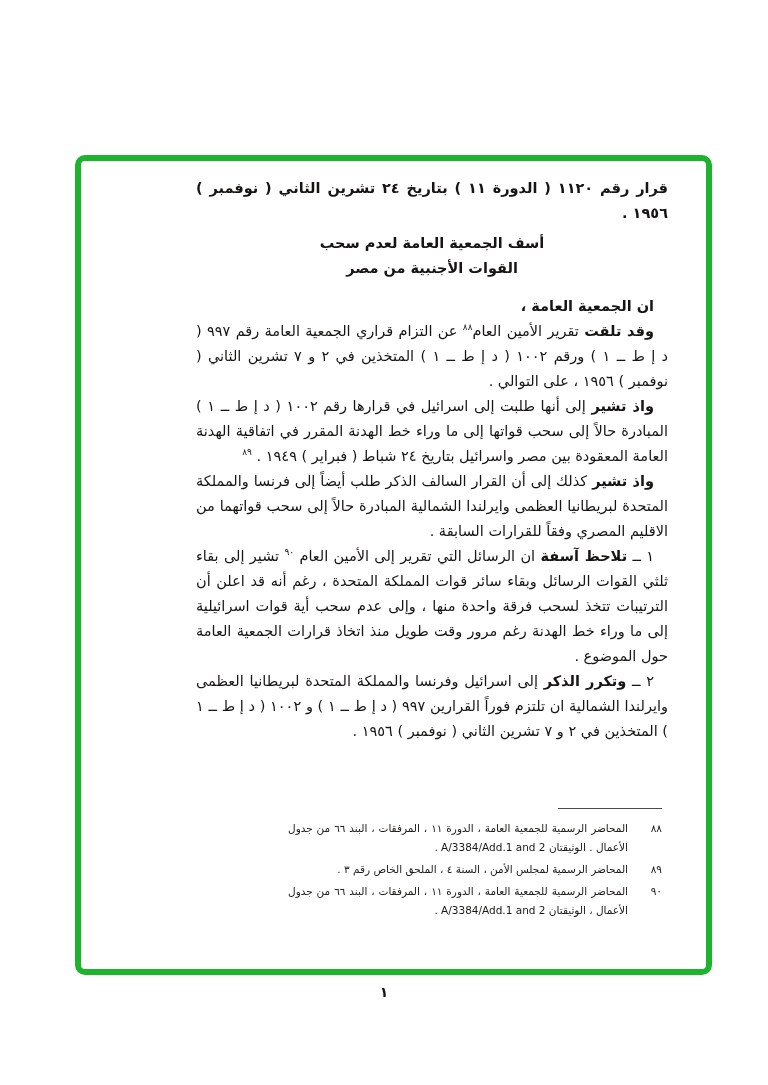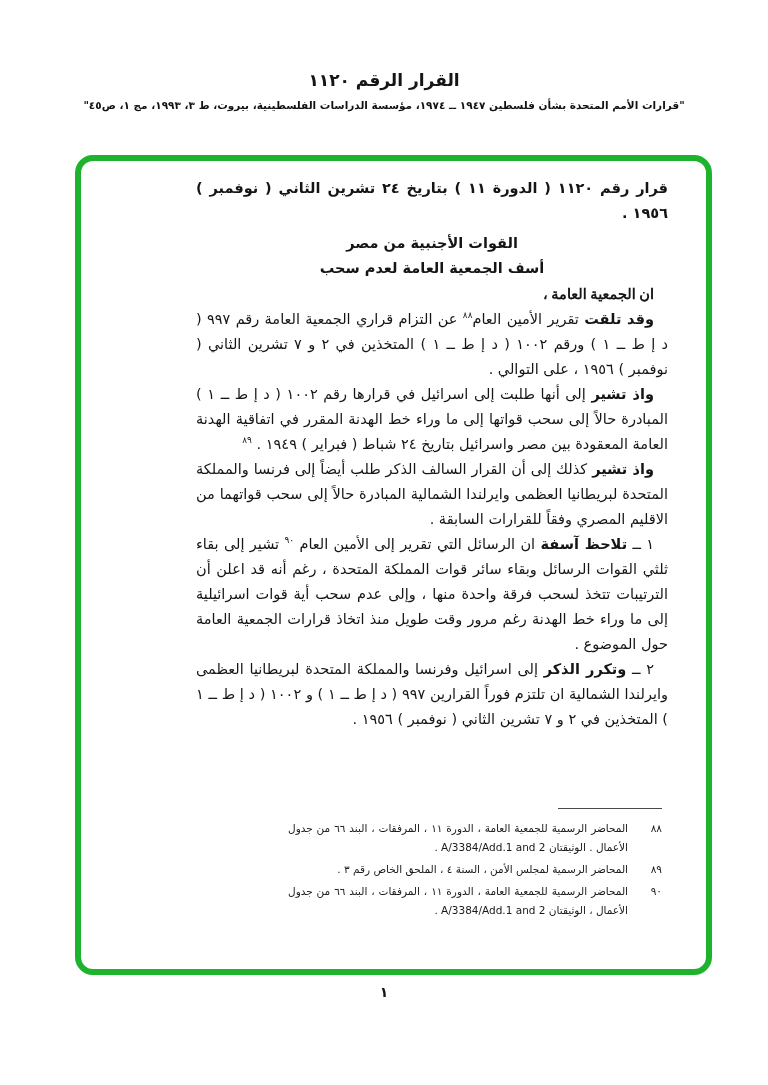--- a/index.html
+++ b/index.html
@@ -16,37 +16,37 @@
   
   .doc-header { direction: rtl; text-align: center; padding-top: 70px; }
   .doc-title { font-size: 17px; font-weight: bold; letter-spacing: 0; }
   .doc-citation { font-size: 10.5px; font-weight: bold; margin-top: 9px; color: #141210; }
 
   
   .frame {
     position: absolute; left: 75px; top: 155px;
     width: 637px; height: 820px;
     border: 6px solid var(--frame-green);
-    border-radius: 18px;
+    border-radius: 10px;
     background: #fff;
   }
 
   
   .content {
     position: absolute; top: 15px; right: 38px; width: 472px;
     direction: rtl;
     font-size: 14.5px; line-height: 25px;
     text-align: justify;
   }
   .res-heading { font-weight: bold; }
   .justify-line { text-align: justify; text-align-last: justify; }
   .center-line { text-align: right; }
   .res-subject { text-align: center; font-weight: bold; margin-top: 5px; }
   .para { margin: 0; text-indent: 14px; }
-  .para.first { margin-top: 1px; font-family: Liberation Serif, serif; }
+  .para.first { margin-top: 13px; }
   .para b { font-weight: bold; }
   .para sup { font-size: 9px; line-height: 0; vertical-align: super; }
 
   
   .footnotes {
     position: absolute; bottom: 46px; right: 44px; width: 374px;
     direction: rtl;
     font-size: 10.5px; line-height: 19px;
     text-align: justify;
     color: #1b1916;
@@ -59,37 +59,33 @@
   .page-number {
     position: absolute; top: 984px; left: 0; width: 768px;
     text-align: center; font-size: 14px; font-weight: bold;
   }
 </style>
 </head>
 <body>
 
 <div class="page">
 
-  <div class="doc-header">
-    <div class="doc-title">القرار الرقم ١١٢٠</div>
-    <div class="doc-citation">"قرارات الأمم المتحدة بشأن فلسطين ١٩٤٧ ــ ١٩٧٤، مؤسسة الدراسات الفلسطينية، بيروت، ط ٣، ١٩٩٣، مج ١، ص٤٥"</div>
-  </div>
 
   <div class="frame">
 
     <div class="content">
 
       <div class="res-heading">
         <div class="justify-line">قرار رقم ١١٢٠ ( الدورة ١١ ) بتاريخ ٢٤ تشرين الثاني ( نوفمبر )</div>
         <div class="center-line">١٩٥٦ .</div>
       </div>
 
       <div class="res-subject">
+        <div>أسف الجمعية العامة لعدم سحب</div>
         <div>القوات الأجنبية من مصر</div>
-        <div>أسف الجمعية العامة لعدم سحب</div>
       </div>
 
       <p class="para first"><b>ان الجمعية العامة ،</b></p>
 
       <p class="para"><b>وقد تلقت</b><span> تقرير الأمين العام</span><sup>٨٨</sup><span> عن التزام قراري الجمعية العامة رقم ٩٩٧ ( د إ ط ــ ١ ) ورقم ١٠٠٢ ( د إ ط ــ ١ ) المتخذين في ٢ و ٧ تشرين الثاني ( نوفمبر ) ١٩٥٦ ، على التوالي .</span></p>
 
       <p class="para"><b>واذ تشير</b><span> إلى أنها طلبت إلى اسرائيل في قرارها رقم ١٠٠٢ ( د إ ط ــ ١ ) المبادرة حالاً إلى سحب قواتها إلى ما وراء خط الهدنة المقرر في اتفاقية الهدنة العامة المعقودة بين مصر واسرائيل بتاريخ ٢٤ شباط ( فبراير ) ١٩٤٩ . </span><sup>٨٩</sup></p>
 
       <p class="para"><b>واذ تشير</b><span> كذلك إلى أن القرار السالف الذكر طلب أيضاً إلى فرنسا والمملكة المتحدة لبريطانيا العظمى وايرلندا الشمالية المبادرة حالاً إلى سحب قواتهما من الاقليم المصري وفقاً للقرارات السابقة .</span></p>
 

